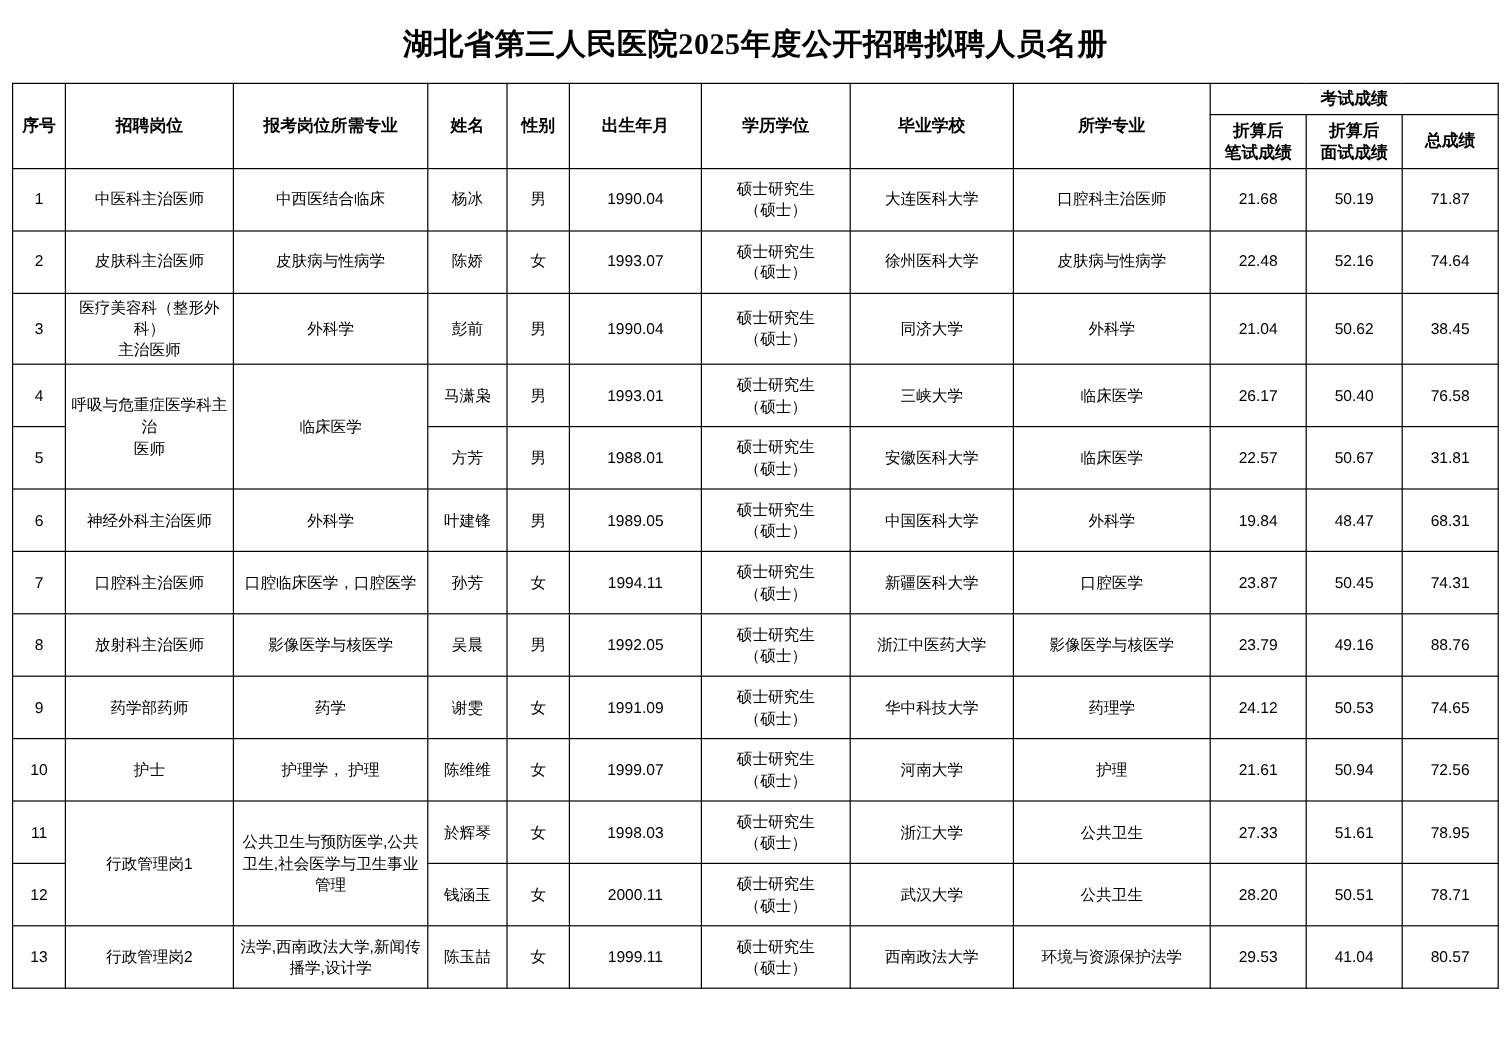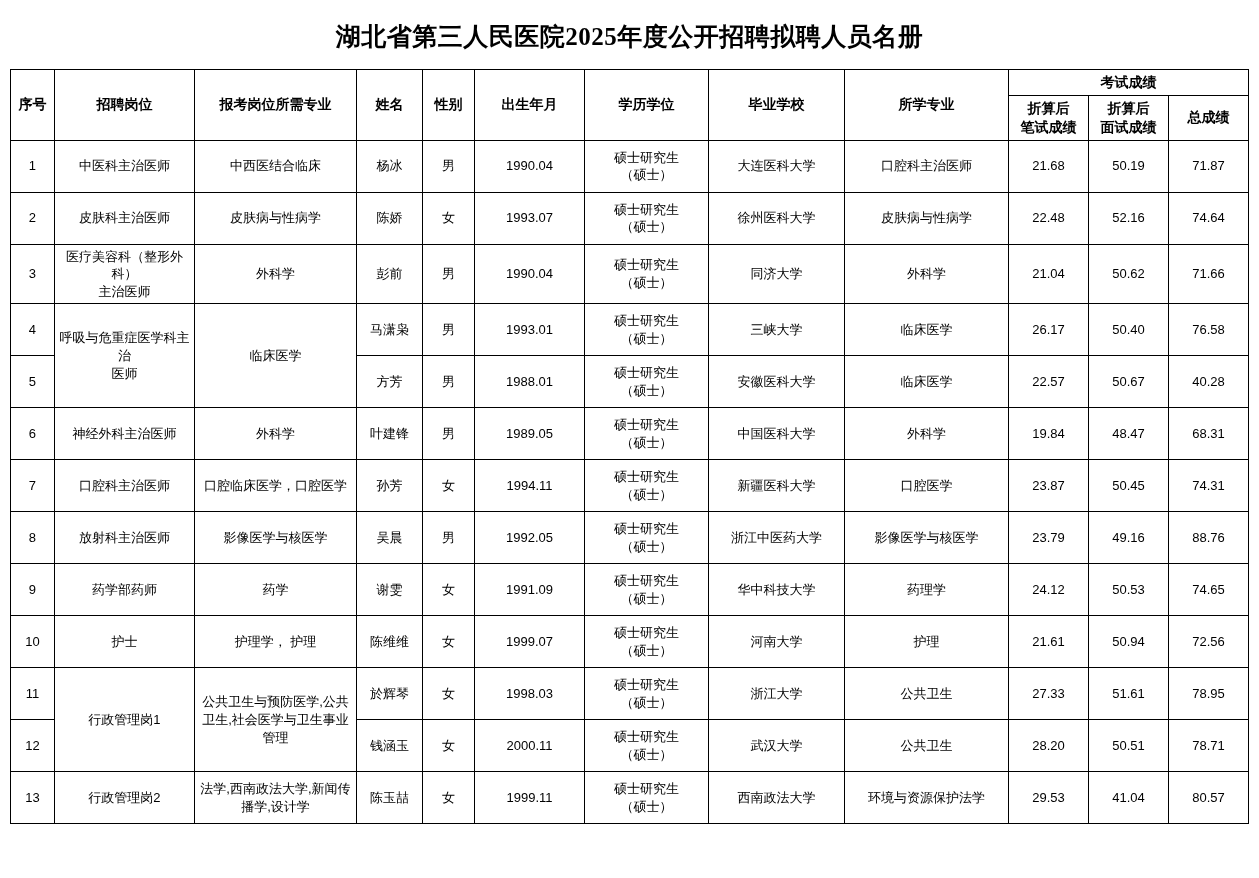--- a/index.html
+++ b/index.html
@@ -152,21 +152,21 @@
         <td class="tiny">医疗美容科（整形外科）<br>主治医师</td>
         <td class="small">外科学</td>
         <td>彭前</td>
         <td>男</td>
         <td>1990.04</td>
         <td class="small">硕士研究生<br>（硕士）</td>
         <td class="small">同济大学</td>
         <td class="small">外科学</td>
         <td>21.04</td>
         <td>50.62</td>
-        <td>71.66</td>
+        <td>38.45</td>
       </tr>
 
       <tr class="row-h">
         <td>4</td>
         <td class="tiny" rowspan="2">呼吸与危重症医学科主治<br>医师</td>
         <td class="small" rowspan="2">临床医学</td>
         <td>马潇枭</td>
         <td>男</td>
         <td>1993.01</td>
         <td class="small">硕士研究生<br>（硕士）</td>
@@ -180,21 +180,21 @@
       <tr class="row-h">
         <td>5</td>
         <td>方芳</td>
         <td>男</td>
         <td>1988.01</td>
         <td class="small">硕士研究生<br>（硕士）</td>
         <td class="small">安徽医科大学</td>
         <td class="small">临床医学</td>
         <td>22.57</td>
         <td>50.67</td>
-        <td>40.28</td>
+        <td>31.81</td>
       </tr>
 
       <tr class="row-h">
         <td>6</td>
         <td class="small">神经外科主治医师</td>
         <td class="small">外科学</td>
         <td>叶建锋</td>
         <td>男</td>
         <td>1989.05</td>
         <td class="small">硕士研究生<br>（硕士）</td>

